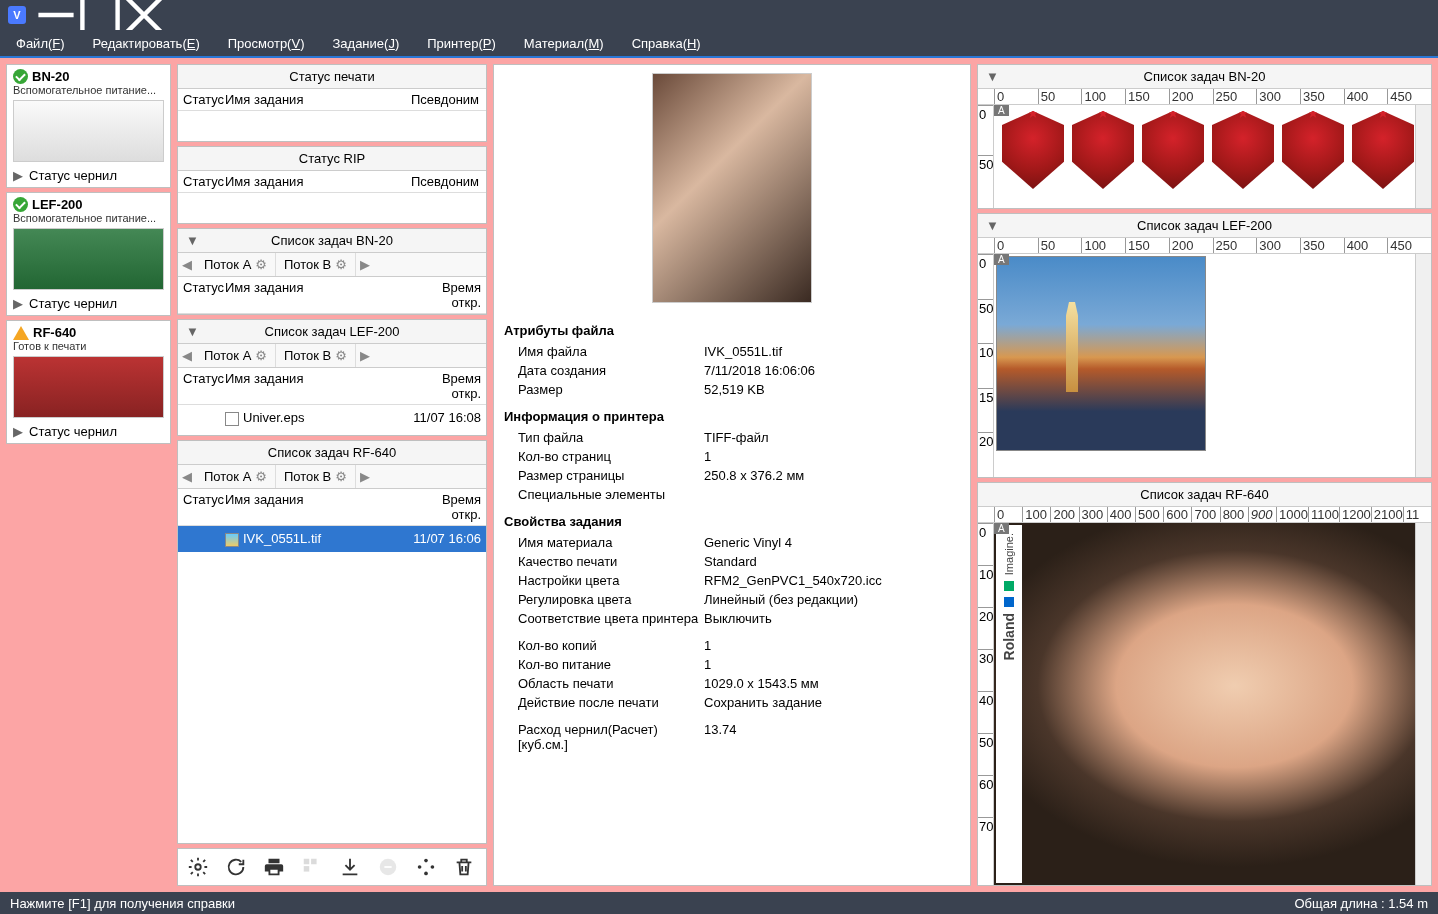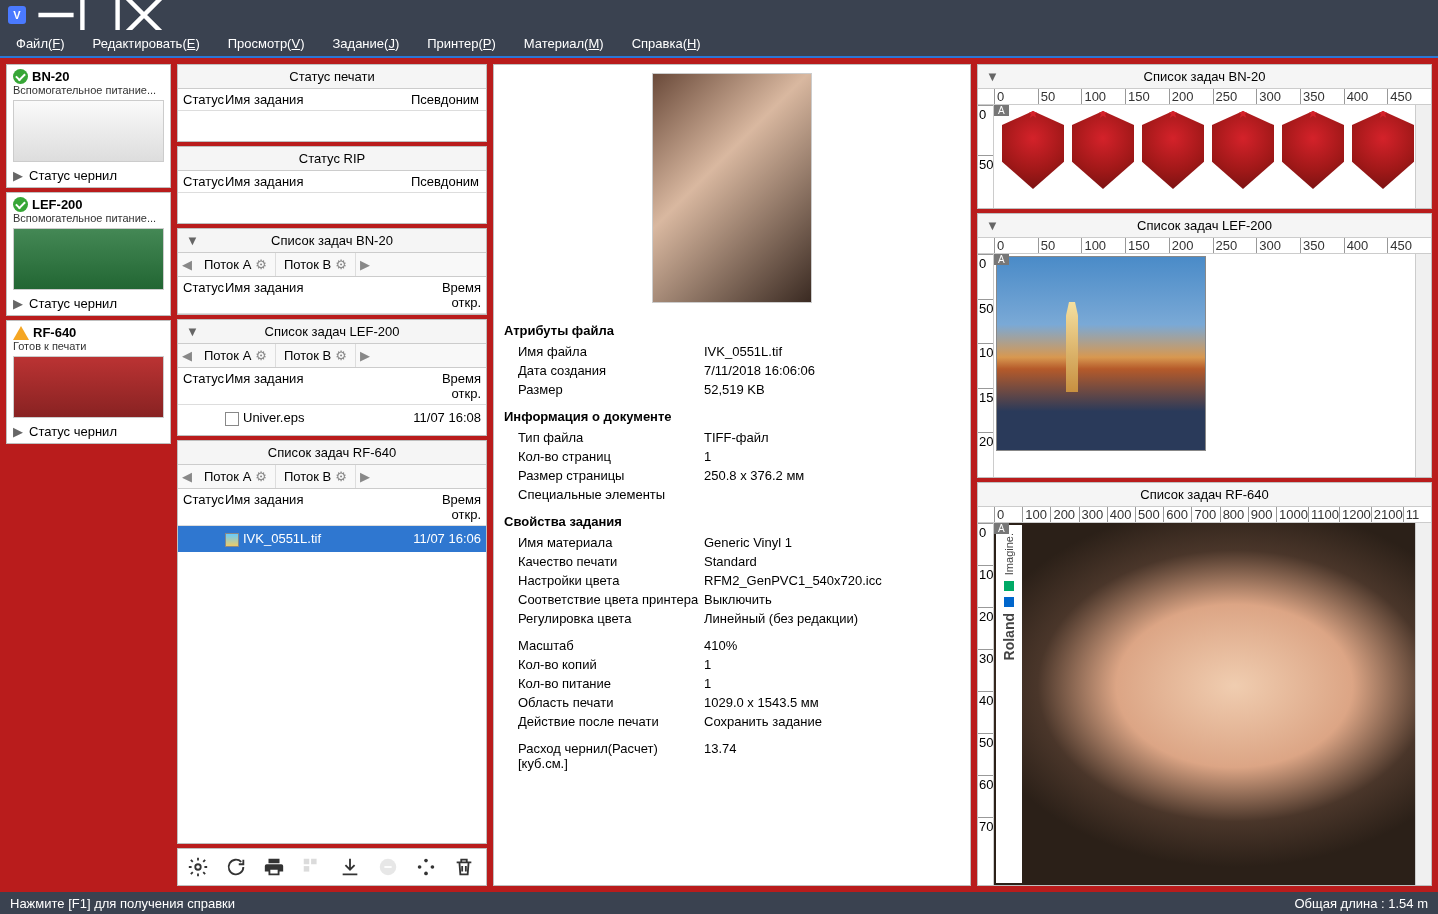--- a/index.html
+++ b/index.html
@@ -8,21 +8,21 @@
 
 .titlebar { background:#3a4250; color:#fff; height:30px; display:flex; align-items:center; padding:0 8px; }
 .titlebar .logo { width:18px; height:18px; background:#4a7aff; border-radius:3px; margin-right:8px; display:flex; align-items:center; justify-content:center; color:#fff; font-weight:bold; font-size:11px;}
 .titlebar .title { flex:1; font-size:13px; }
 .titlebar .winbtn { width:44px; height:30px; display:flex; align-items:center; justify-content:center; color:#fff; cursor:pointer; }
 
 .menubar { background:#3a4250; color:#fff; height:28px; display:flex; align-items:center; padding:0 16px; gap:28px; border-bottom:2px solid #2a77d6;}
 .menubar .mi { cursor:pointer; font-size:13px;}
 .menubar .mi u{text-decoration:underline;}
 
-.work { flex:1; display:flex; gap:6px; padding:6px; background:#b91c1c; min-height:0;}
+.work { flex:1; display:flex; gap:6px; padding:6px; background:#fca5a5; min-height:0;}
 
 
 .col-printers{ width:165px; display:flex; flex-direction:column; gap:4px;}
 .printer-card{ background:#fff; border:1px solid #bfbfbf; padding:4px 6px;}
 .printer-head{ display:flex; align-items:center; gap:4px; font-weight:bold; font-size:15px;}
 .pc-sub{ font-size:11px; color:#333; white-space:nowrap; overflow:hidden; text-overflow:ellipsis;}
 .pc-img{ height:62px; background:linear-gradient(#fafafa,#ddd); border:1px solid #ccc; margin:4px 0; display:flex; align-items:center; justify-content:center; color:#888;}
 .pc-img.lef{background:linear-gradient(#485,#263);}
 .pc-img.rf{background:linear-gradient(#b33,#822);}
 .ink-row{ display:flex; align-items:center; gap:6px; font-size:12px; padding-top:2px;}
@@ -333,63 +333,59 @@
         <div class="v">IVK_0551L.tif</div>
       </div>
     <div class="kvrow">
         <div class="k">Дата создания</div>
         <div class="v">7/11/2018 16:06:06</div>
       </div>
     <div class="kvrow">
         <div class="k">Размер</div>
         <div class="v">52,519 KB</div>
       </div>
-    <div class="sect">Информация о документе</div>
+    <div class="sect">Информация о принтера</div>
     <div class="kvrow">
         <div class="k">Тип файла</div>
         <div class="v">TIFF-файл</div>
       </div>
     <div class="kvrow">
         <div class="k">Кол-во страниц</div>
         <div class="v">1</div>
       </div>
     <div class="kvrow">
         <div class="k">Размер страницы</div>
         <div class="v">250.8 x 376.2 мм</div>
       </div>
     <div class="kvrow">
         <div class="k">Специальные элементы</div>
         <div class="v"></div>
       </div>
     <div class="sect">Свойства задания</div>
     <div class="kvrow">
         <div class="k">Имя материала</div>
-        <div class="v">Generic Vinyl 1</div>
+        <div class="v">Generic Vinyl 4</div>
       </div>
     <div class="kvrow">
         <div class="k">Качество печати</div>
         <div class="v">Standard</div>
       </div>
     <div class="kvrow">
         <div class="k">Настройки цвета</div>
         <div class="v">RFM2_GenPVC1_540x720.icc</div>
       </div>
     <div class="kvrow">
+        <div class="k">Регулировка цвета</div>
+        <div class="v">Линейный (без редакции)</div>
+      </div>
+    <div class="kvrow">
         <div class="k">Соответствие цвета принтера</div>
         <div class="v">Выключить</div>
       </div>
-    <div class="kvrow">
-        <div class="k">Регулировка цвета</div>
-        <div class="v">Линейный (без редакции)</div>
-      </div>
     <div style="height:8px"></div>
-    <div class="kvrow">
-        <div class="k">Масштаб</div>
-        <div class="v">410%</div>
-      </div>
     <div class="kvrow">
         <div class="k">Кол-во копий</div>
         <div class="v">1</div>
       </div>
     <div class="kvrow">
         <div class="k">Кол-во питание</div>
         <div class="v">1</div>
       </div>
     <div class="kvrow">
         <div class="k">Область печати</div>
@@ -476,21 +472,21 @@
       <div class="ruler-h" id="rh2">
           <span style="width: 32px;">0</span>
           <span style="width: 32px;">100</span>
           <span style="width: 32px;">200</span>
           <span style="width: 32px;">300</span>
           <span style="width: 32px;">400</span>
           <span style="width: 32px;">500</span>
           <span style="width: 32px;">600</span>
           <span style="width: 32px;">700</span>
           <span style="width: 32px;">800</span>
-          <span style="width: 32px;">900</span>
+          <span style="width: 32px; font-style: italic;">900</span>
           <span style="width: 32px;">1000</span>
           <span style="width: 32px;">1100</span>
           <span style="width: 32px;">1200</span>
           <span style="width: 32px;">2100</span>
           <span style="width: 32px;">11</span>
         </div>
       <div class="layout-body">
         <div class="ruler-v" id="rv2">
             <span style="height: 42px;">0</span>
             <span style="height: 42px;">100</span>

